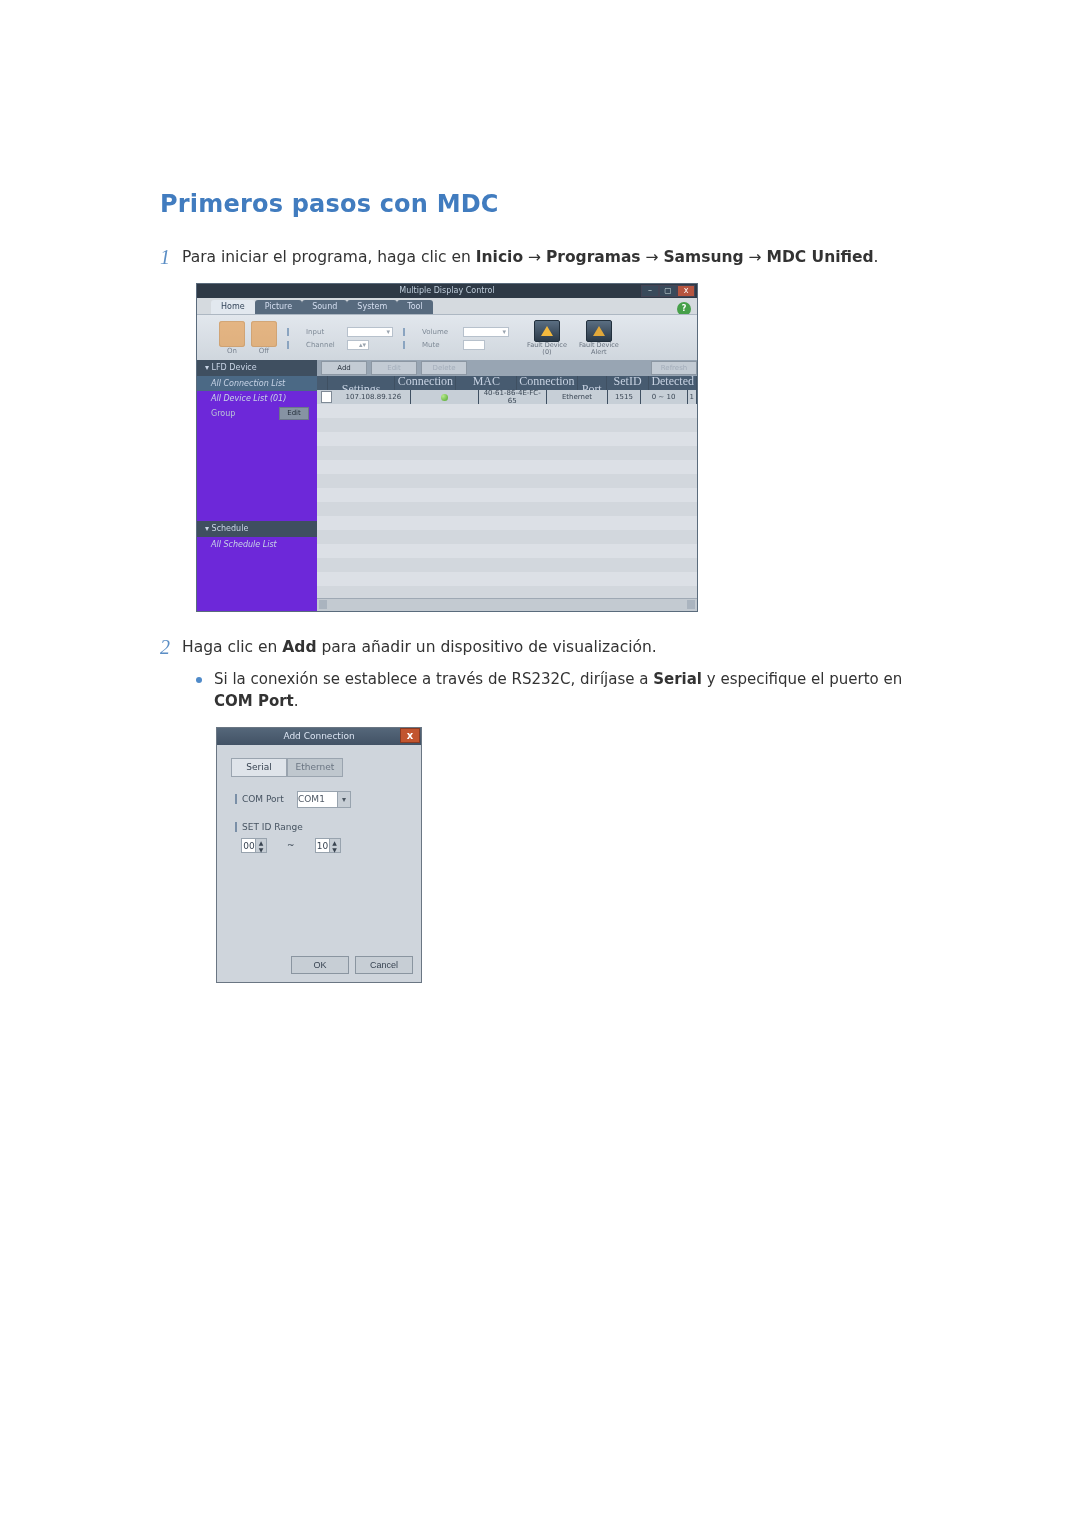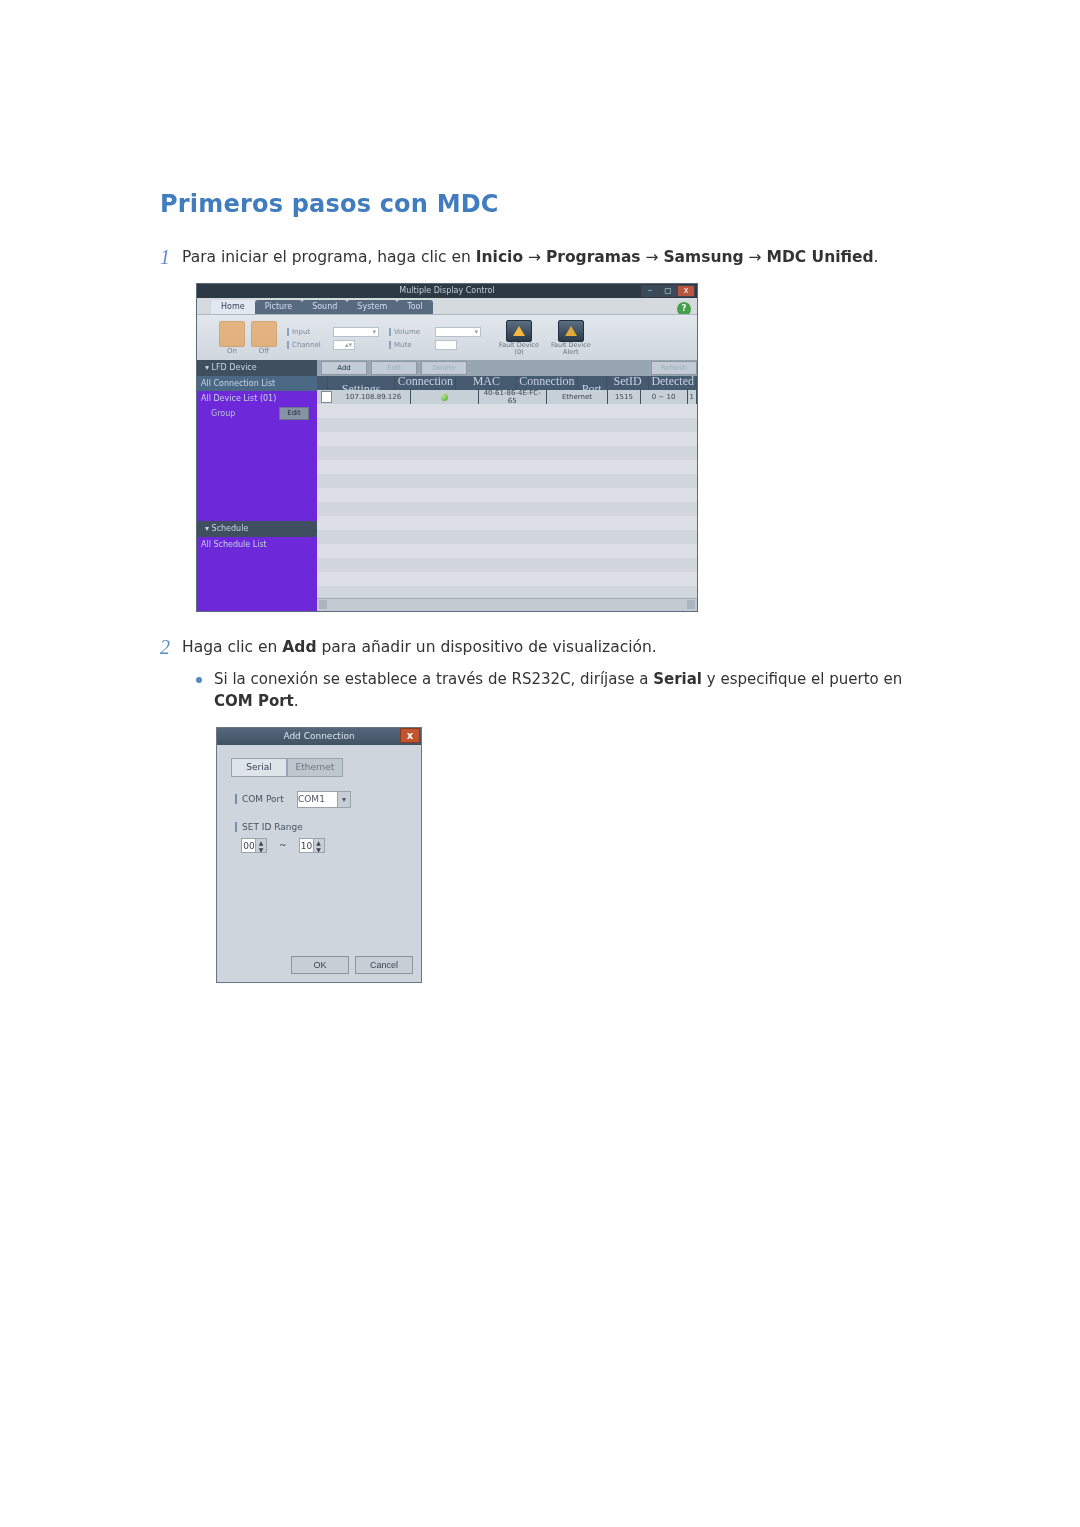--- a/index.html
+++ b/index.html
@@ -32,37 +32,37 @@
   .f1-ribbon { position:absolute; left:0; right:0; top:30px; height:46px;
                background:linear-gradient(#e2e7ed,#cfd6dd); border-top:1px solid #adb7c2;
                border-bottom:1px solid #9ca7b3; display:flex; align-items:center; }
   .f1-iconset { display:flex; gap:6px; margin-left:22px; }
   .f1-iconset .rbicon { width:26px; height:26px; background:#e98f2f; border-radius:3px;
                         box-shadow:inset 0 0 0 1px #c9741a; position:relative; opacity:.55; }
   .f1-iconset .txtund { font-size:7px; color:#7a8491; text-align:center; }
   .f1-panel { display:flex; flex-direction:column; justify-content:center; gap:3px; margin-left:10px;
               height:100%; }
   .f1-field { display:flex; align-items:center; gap:3px; }
-  .f1-field .lbl { font-size:7px; color:#7f8a97; border-left:2px solid #8aa4c0; padding-left:3px; width:38px;}
+  .f1-field .lbl { font-size:7px; color:#7f8a97; border-left:2px solid #8aa4c0; padding-left:17px; width:38px;}
   .f1-field .ctl { width:46px; height:10px; background:#fff; border:1px solid #b7c1cc; font-size:7px;
                    color:#9aa4af; text-align:right; padding-right:2px; box-sizing:border-box; }
   .f1-field .spin { width:22px; }
   .f1-faults { display:flex; gap:12px; margin-left:18px; }
   .f1-faults .fi { display:flex; flex-direction:column; align-items:center; }
   .f1-faults .ico { width:24px; height:20px; background:linear-gradient(#5a6e82,#2c3a48); border:1px solid #22303d;
                     border-radius:2px; position:relative; display:flex; align-items:center; justify-content:center;}
   .f1-faults .ico .tri { width:0;height:0;border-left:6px solid transparent;border-right:6px solid transparent;
                          border-bottom:10px solid #f4b93e; }
   .f1-faults .txt { font-size:6.5px; color:#68727f; white-space:pre; text-align:center; line-height:1.05;}
   .f1-side { position:absolute; left:0; top:76px; bottom:0; width:120px;
              background:#6d28d9; color:#c4cfe2; }
   .f1-side .hdr { height:16px; background:#3f4f60; font-size:8px; line-height:16px; padding-left:8px;
                   color:#c9d5e6; }
   .f1-side .hdr::before{content:"▾ "; font-size:8px;}
-  .f1-side .item { height:15px; line-height:15px; padding-left:4px; font-size:8px; color:#c7d3e6; }
+  .f1-side .item { height:15px; line-height:15px; padding-left:14px; font-size:8px; color:#c7d3e6;font-style:italic; }
   .f1-side .sel { background:#4b6985; }
   .f1-side .row2 { display:flex; justify-content:space-between; align-items:center; padding:0 8px 0 14px;
                    color:#b9c4d6; font-size:8px; height:15px; }
   .f1-side .editbtn { width:28px; height:11px; background:#8693a3; border:1px solid #6b7889; font-size:7px;
                       text-align:center; color:#1f2a36; line-height:11px; }
   .f1-side .spacing { height:100px; }
   .f1-toolbar { position:absolute; left:120px; right:0; top:76px; height:16px;
                 background:#98a5b3; display:flex; align-items:center; }
   .f1-toolbar .tb { width:44px;height:12px; background:#c3cbd4; border:1px solid #8c97a3; font-size:7px;
                     text-align:center; line-height:12px; color:#2b3541; margin-left:4px; }
@@ -99,21 +99,21 @@
                   border:1px solid #9aa4af; text-align:center; line-height:17px; font-size:9px; }
   .f2-tabs .tab.active { background:#dfe4ea; color:#384452; }
   .f2-sec { position:absolute; left:18px; top:66px; font-size:9px; color:#465361;
             border-left:2px solid #7a8fa7; padding-left:5px; }
   .f2-combo { position:absolute; left:80px; top:63px; width:52px; height:15px; background:#fff;
               border:1px solid #98a3ae; font-size:9px; color:#505a66; line-height:15px; padding-left:0;}
   .f2-combo .dd { position:absolute; right:0; top:0; width:12px; height:15px; background:#c7ced5;
                   border-left:1px solid #98a3ae; color:#4a5560; text-align:center; line-height:15px; font-size:8px;}
   .f2-sec2 { position:absolute; left:18px; top:94px; font-size:9px; color:#465361;
              border-left:2px solid #7a8fa7; padding-left:5px; }
-  .f2-range { position:absolute; left:24px; top:110px; display:flex; align-items:center; gap:12px;
+  .f2-range { position:absolute; left:24px; top:110px; display:flex; align-items:center; gap:20px;
               font-size:9px; color:#384452; }
   .f2-spin { width:26px; height:15px; background:#fff; border:1px solid #98a3ae; position:relative;
              text-align:center; line-height:15px; color:#384452; padding-right:10px; box-sizing:border-box;}
   .f2-spin .spn { position:absolute; right:0; top:0; width:10px; height:100%;
                   background:#c7ced5; border-left:1px solid #98a3ae; display:flex; flex-direction:column; }
   .f2-spin .spn span { flex:1; font-size:6px; color:#394450; text-align:center; line-height:7px; }
   .f2-btns { position:absolute; right:8px; bottom:8px; display:flex; gap:6px; }
   .f2-btns button { width:58px; height:18px; background:#c7ced5; border:1px solid #8a95a0;
                     font-size:9px; color:#384452; }
 </style>

